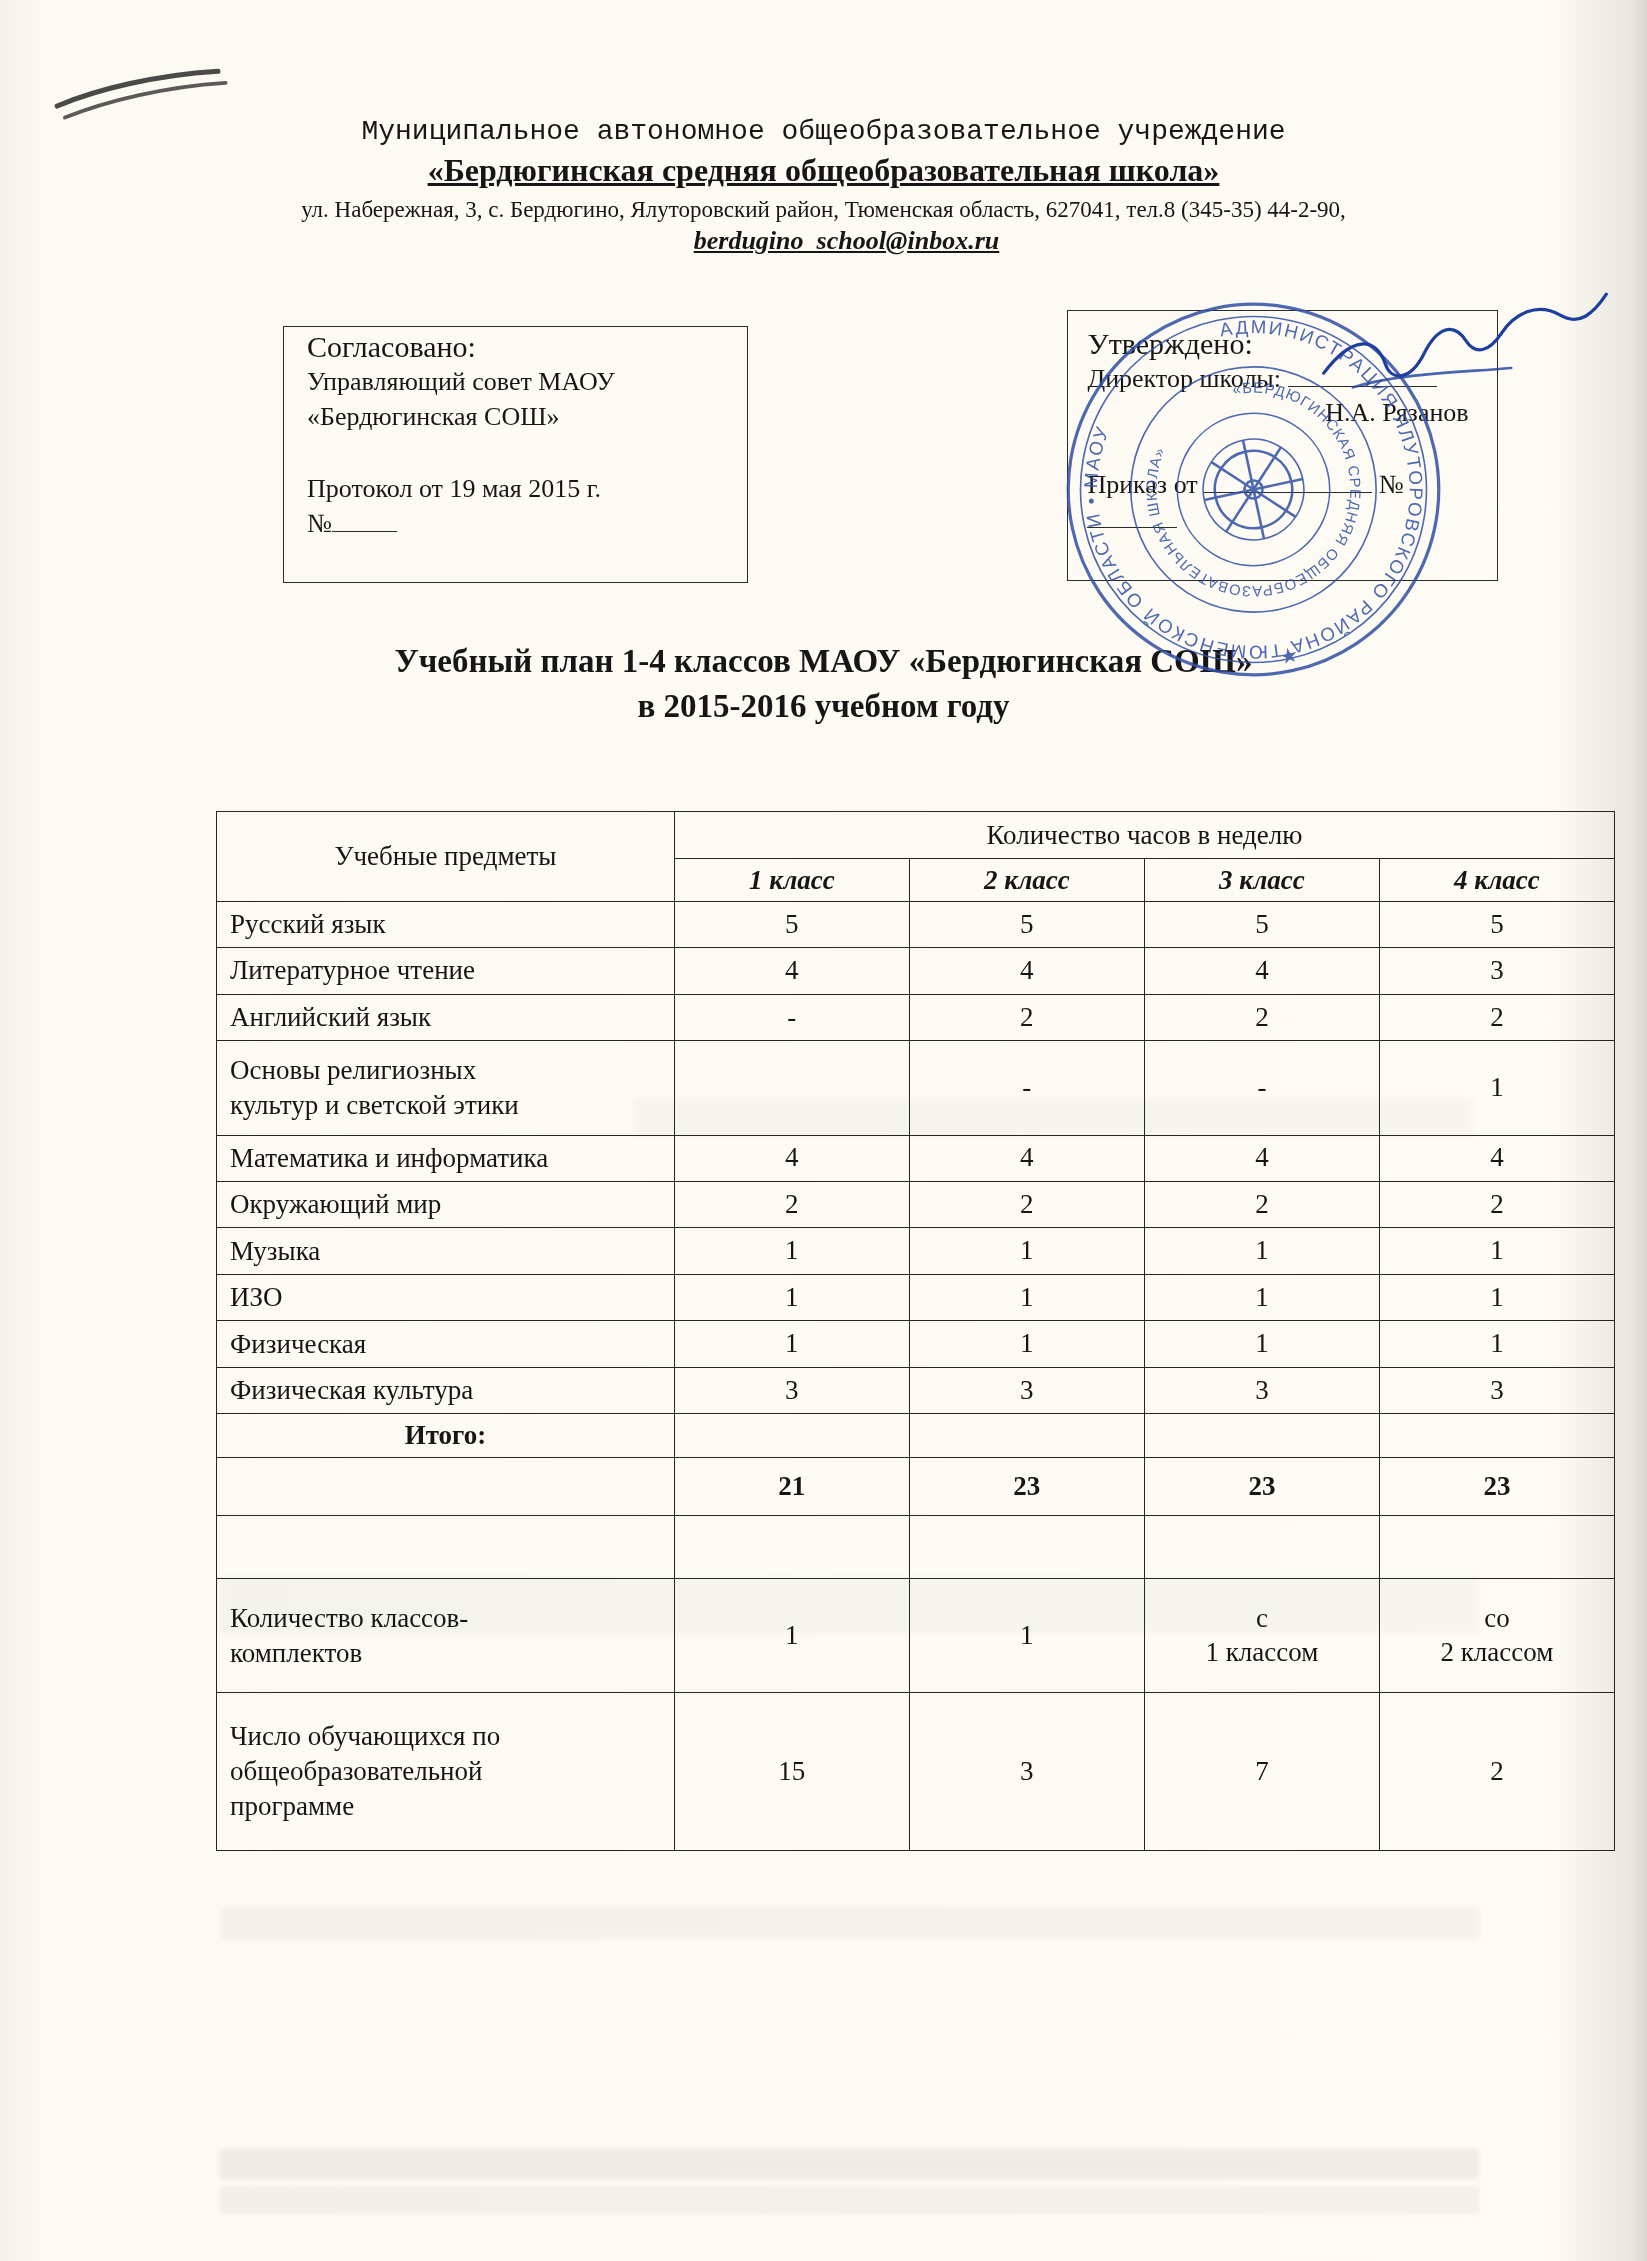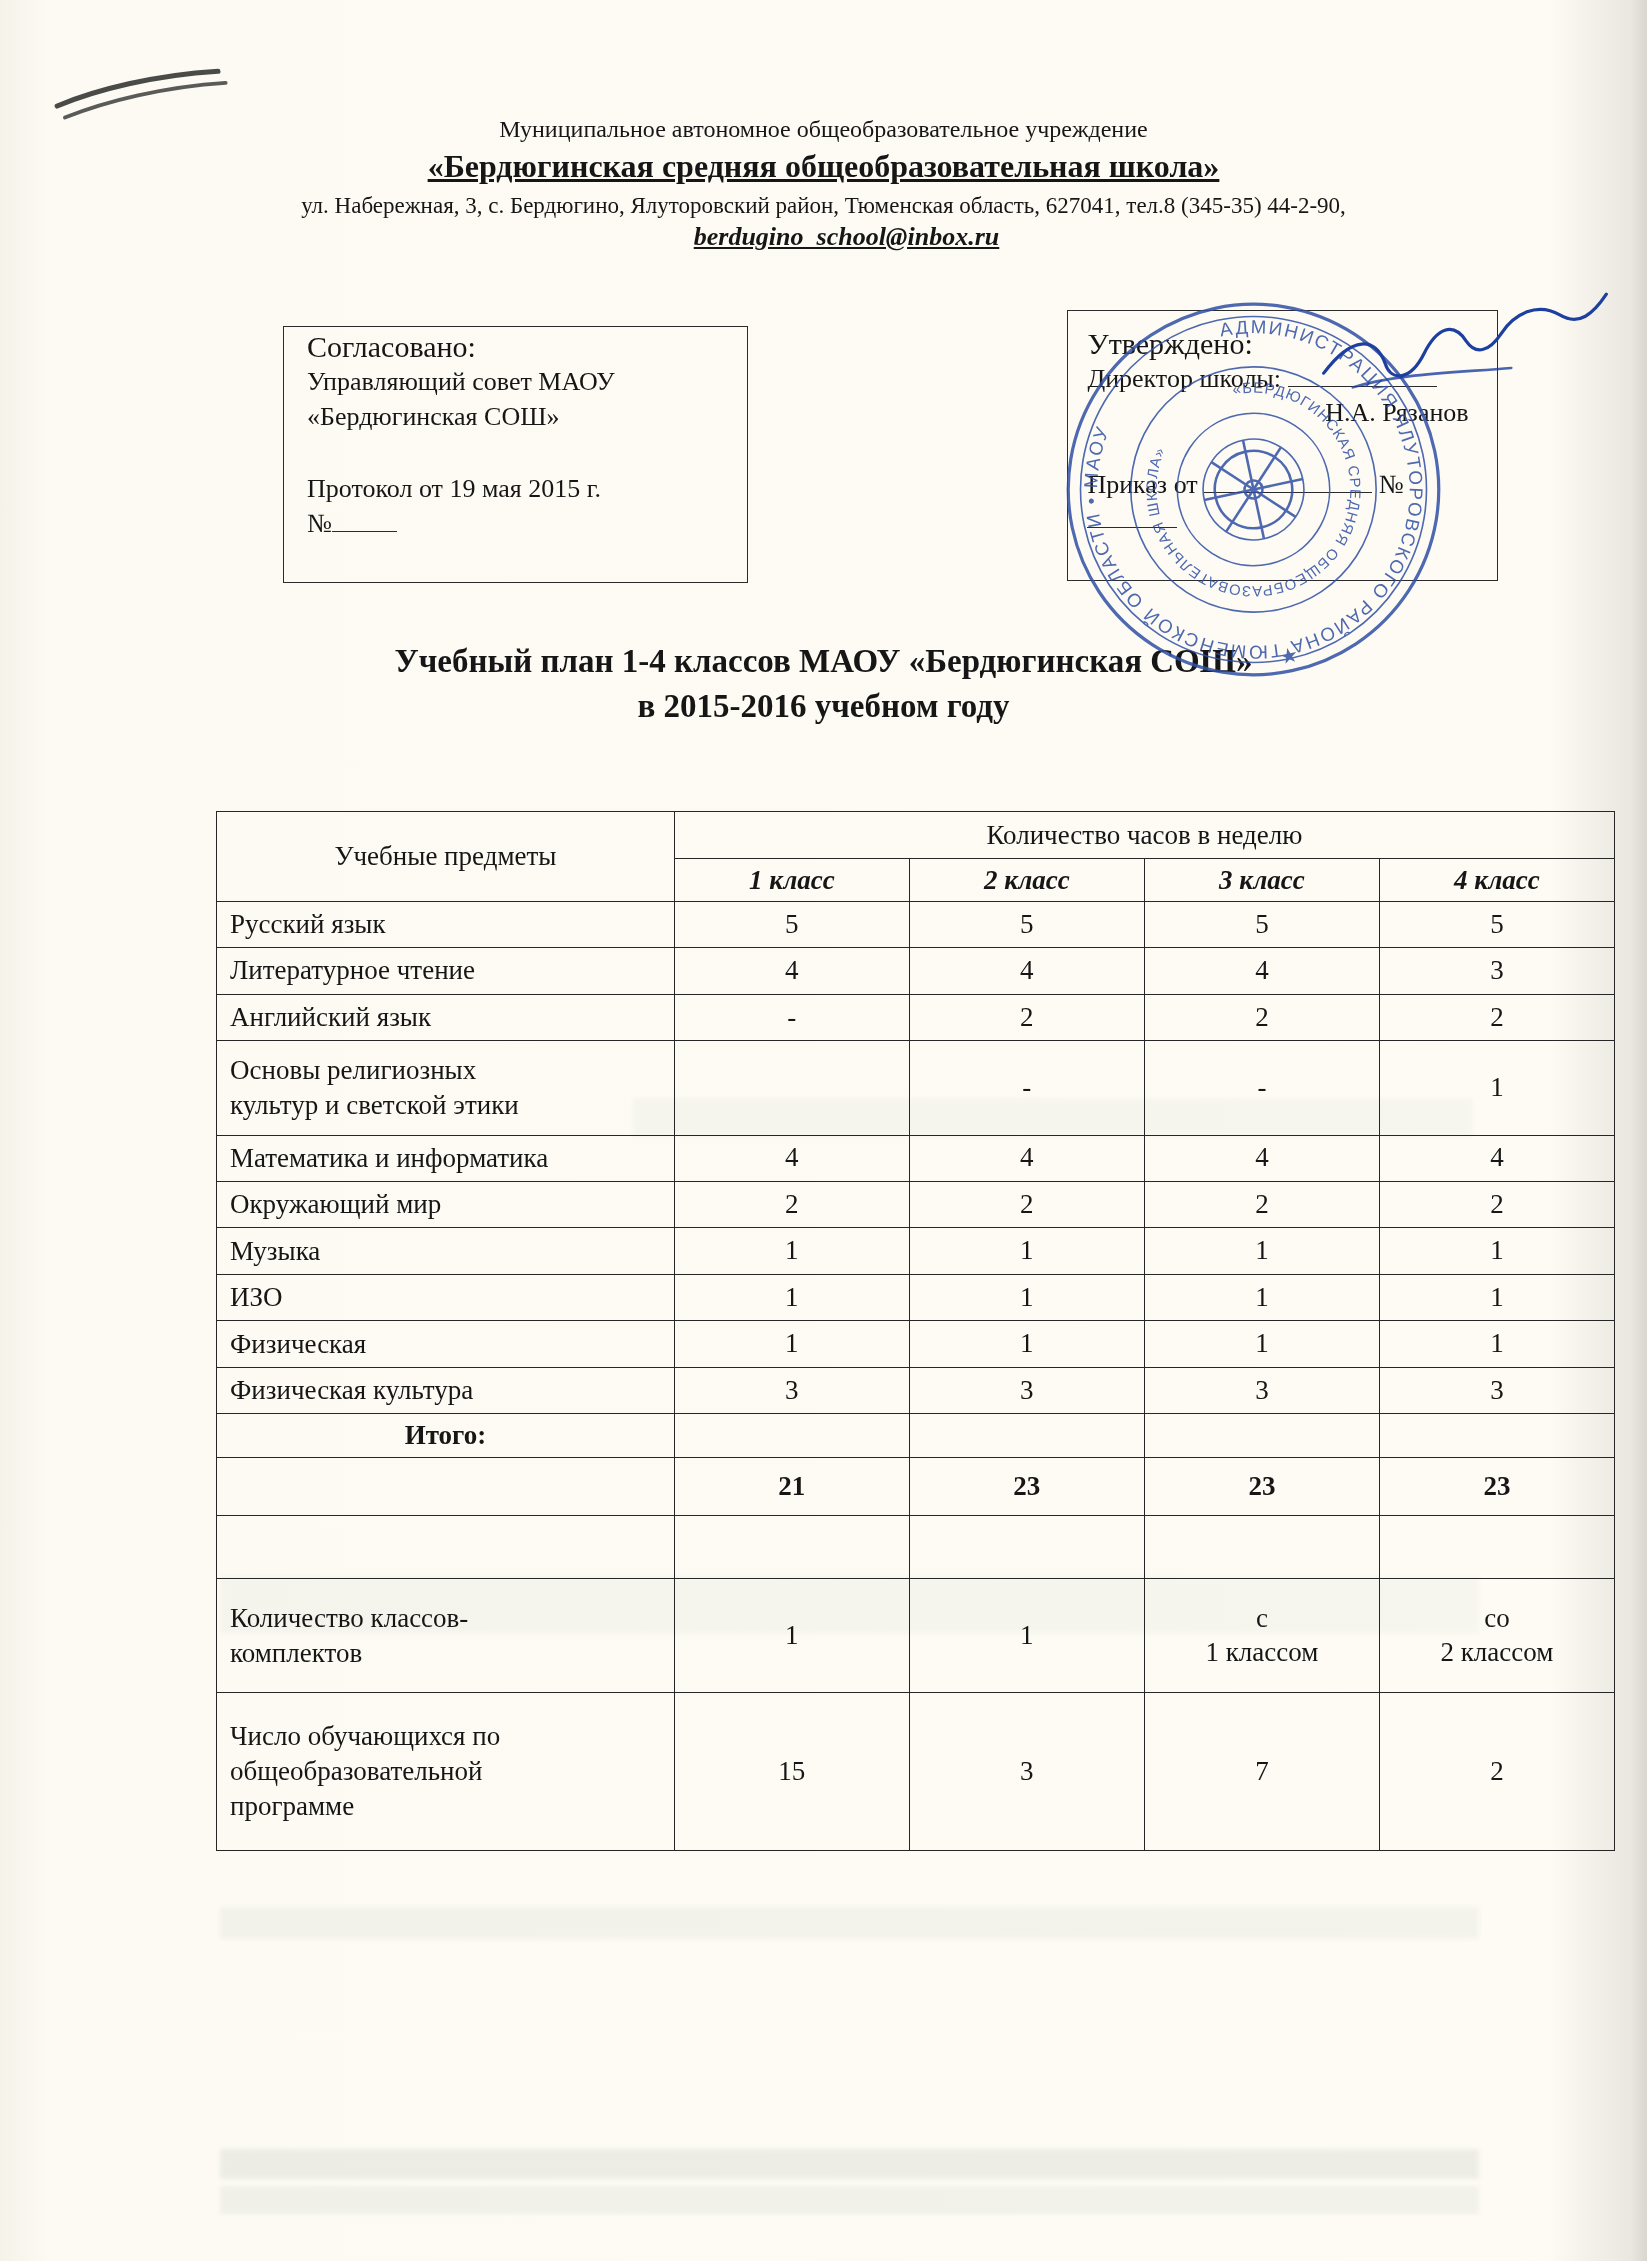--- a/index.html
+++ b/index.html
@@ -8,21 +8,21 @@
     width:1647px;height:2261px;
     background:linear-gradient(90deg,#f4f2e9 0%,#fcfaf2 3%,#fdfbf4 94%,#e9e7df 99%,#d8d6cf 100%);
     font-family:"Liberation Serif","DejaVu Serif",serif;
     color:#161616;
     overflow:hidden;
   }
   .bleed{position:absolute;background:#6d7d72;filter:blur(1.9px);z-index:0;}
 
   
   .doc-header{position:absolute;top:116px;left:0;width:100%;text-align:center;z-index:2;}
-  .h-line1{font-size:24px;}
+  .h-line1{font-size:28px;font-family:Liberation Mono, monospace;}
   .h-line2{font-size:32px;font-weight:700;text-decoration:underline;margin-top:5.2px;}
   .h-line3{font-size:23px;margin-top:7.8px;}
   .h-line4{font-size:26px;font-weight:700;font-style:italic;text-decoration:underline;margin-top:2.6px;padding-left:46px;}
 
   
   .box{position:absolute;border:1.9px solid #2b2b2b;box-sizing:border-box;z-index:2;background:transparent;}
   .box-title{font-size:30px;}
   .box-line{font-size:26px;line-height:1.35;}
   .agreed{left:283px;top:326px;width:465px;height:257px;padding:3px 23px;}
   .agreed .protocol{margin-top:37px;}

